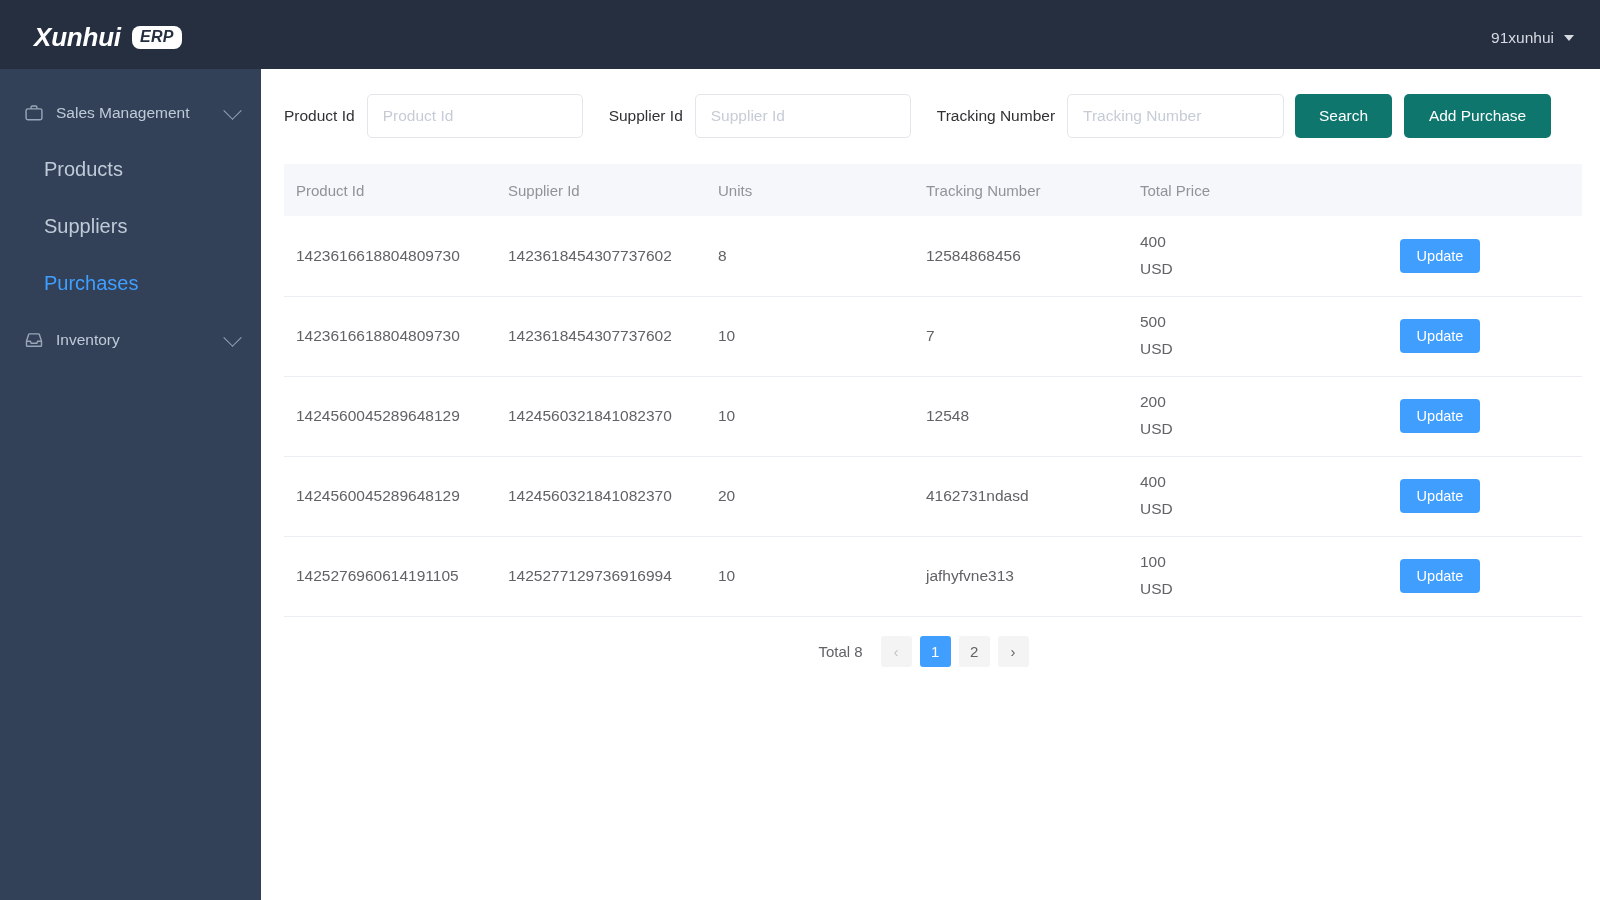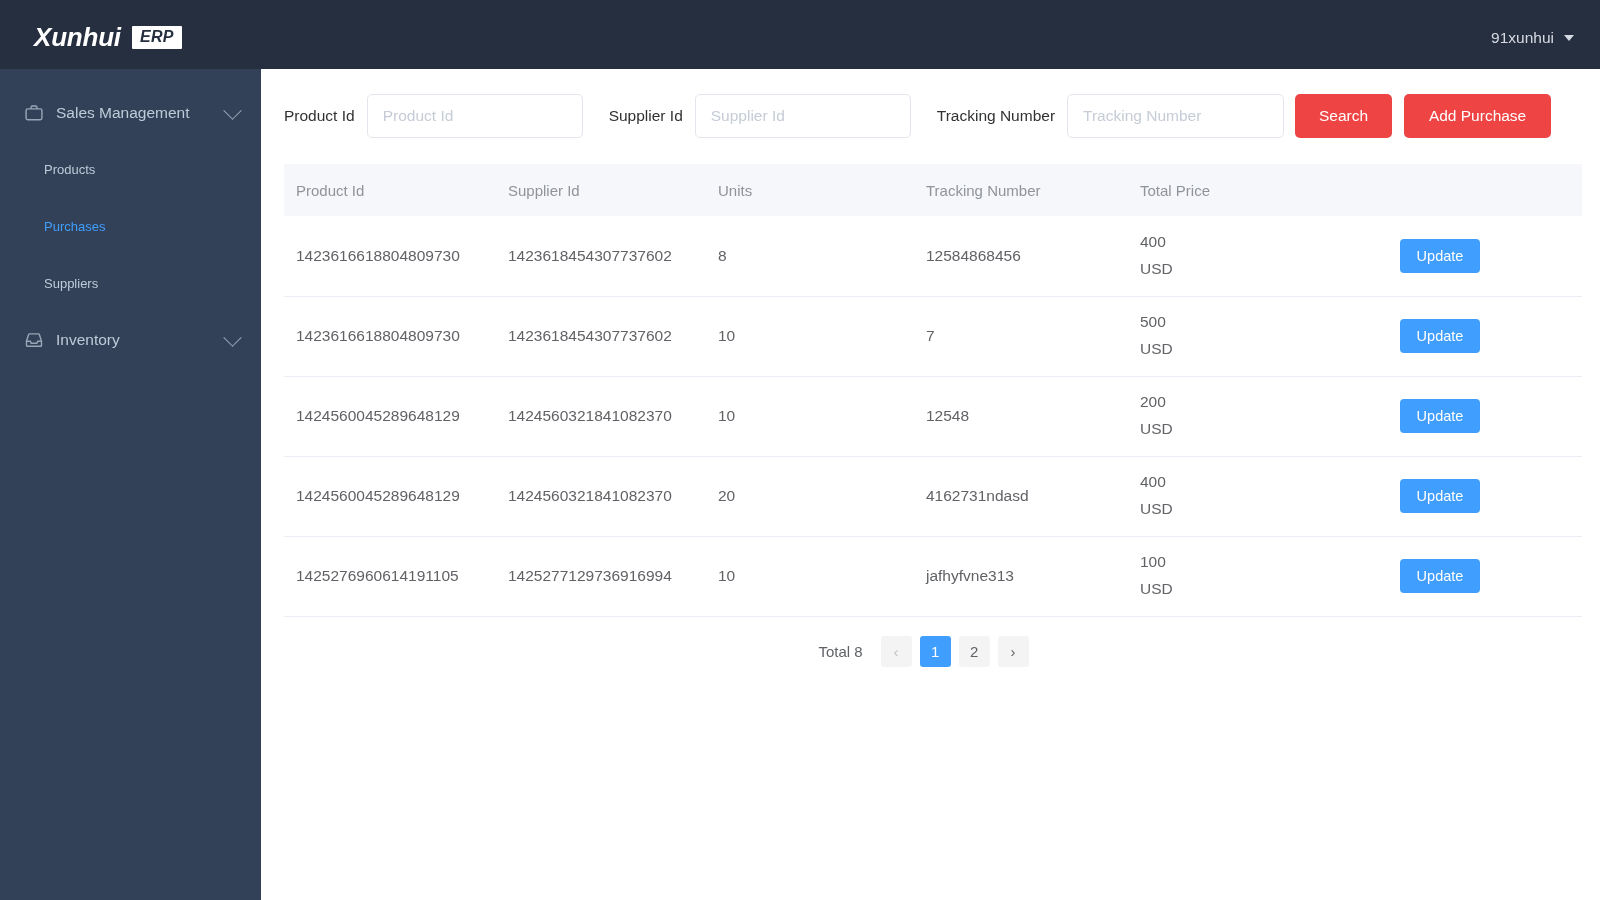--- a/index.html
+++ b/index.html
@@ -19,21 +19,21 @@
     padding: 6px 26px 0 34px;
   }
   .logo { display: flex; align-items: center; gap: 11px; }
   .logo-text {
     color: #ffffff; font-size: 26px; font-weight: bold; font-style: italic;
     letter-spacing: -0.2px;
   }
   .logo-badge {
     background: #ffffff; color: #262f40;
     font-size: 16px; font-weight: bold; font-style: italic;
-    padding: 2px 8px 3px 8px; border-radius: 1px; line-height: 1.1;
+    padding: 2px 8px 3px 8px; border-radius: 8px; line-height: 1.1;
     letter-spacing: 0.3px;
   }
   .user-menu {
     display: flex; align-items: center; gap: 10px;
     color: #d6dae2; font-size: 15.5px; cursor: pointer;
   }
   .caret-down {
     width: 0; height: 0;
     border-left: 5.5px solid transparent; border-right: 5.5px solid transparent;
     border-top: 6.5px solid #d6dae2;
@@ -57,42 +57,42 @@
   .nav-group-label { flex: 1 1 auto; }
   .chev {
     width: 13px; height: 13px; flex: 0 0 13px;
     border-right: 1.6px solid #9aa6b8; border-bottom: 1.6px solid #9aa6b8;
     transform: rotate(45deg) translate(-2px,-2px);
   }
   .chev.up { transform: rotate(225deg) translate(-2px,-2px); }
   .nav-sub {
     display: flex; align-items: center;
     height: 57px; padding-left: 44px;
-    color: #bfcbd9; font-size: 13px; cursor: pointer;
+    color: #bfcbd9; font-size: 20px; cursor: pointer;
   }
   .nav-sub.active { color: #409eff; }
 
   
   .main { flex: 1 1 auto; background: #ffffff; padding: 24px 37px 0 23px; min-width: 0; }
 
   
   .toolbar { display: flex; align-items: center; height: 46px; margin-bottom: 25px; }
   .field-label { font-size: 15.5px; color: #303133; margin-right: 12px; white-space: nowrap; }
   .text-input {
     height: 44px; border: 1px solid #e3e6ec; border-radius: 5px;
     background: #fff; font-size: 15.5px; color: #606266;
     padding: 0 15px; font-family: "Liberation Sans", sans-serif; outline: none;
   }
   .text-input::placeholder { color: #c6ccd6; }
   .inp-product { width: 216px; margin-right: 26px; }
   .inp-supplier { width: 216px; margin-right: 26px; }
   .inp-tracking { width: 217px; margin-right: 11px; }
   .btn {
     height: 44px; border: none; border-radius: 5px;
-    background: #ef4444; color: #fff;
+    background: #0f766e; color: #fff;
     font-size: 15.5px; font-family: "Liberation Sans", sans-serif;
     cursor: pointer; padding: 0 20px;
   }
   .btn-search { width: 97px; margin-right: 12px; }
   .btn-add { width: 147px; }
 
   
   .table { width: 100%; border-collapse: collapse; table-layout: fixed; }
   .table thead th {
     background: #f5f7fa; color: #909399;
@@ -161,25 +161,25 @@
           <path d="M8.5 7V5.2a1.7 1.7 0 0 1 1.7-1.7h3.6A1.7 1.7 0 0 1 15.5 5.2V7"></path>
         </svg>
         <span class="nav-group-label">Sales Management</span>
         <span class="chev"></span>
       </div>
 
 
       <div class="nav-sub">
         <span>Products</span>
       </div>
+      <div class="nav-sub">
+        <span>Suppliers</span>
+      </div>
       <div class="nav-sub active">
         <span>Purchases</span>
-      </div>
-      <div class="nav-sub">
-        <span>Suppliers</span>
       </div>
 
       <div class="nav-group-header">
         <svg class="nav-ico" viewBox="0 0 24 24" fill="none" stroke="#9aa6b8" stroke-width="1.7">
           <path d="M3 13.2 5.6 5.3a1 1 0 0 1 .95-.7h10.9a1 1 0 0 1 .95.7L21 13.2v5.3a1 1 0 0 1-1 1H4a1 1 0 0 1-1-1z"></path>
           <path d="M3 13.4h4.6l1 2.4h6.8l1-2.4H21"></path>
         </svg>
         <span class="nav-group-label">Inventory</span>
         <span class="chev"></span>
       </div>

